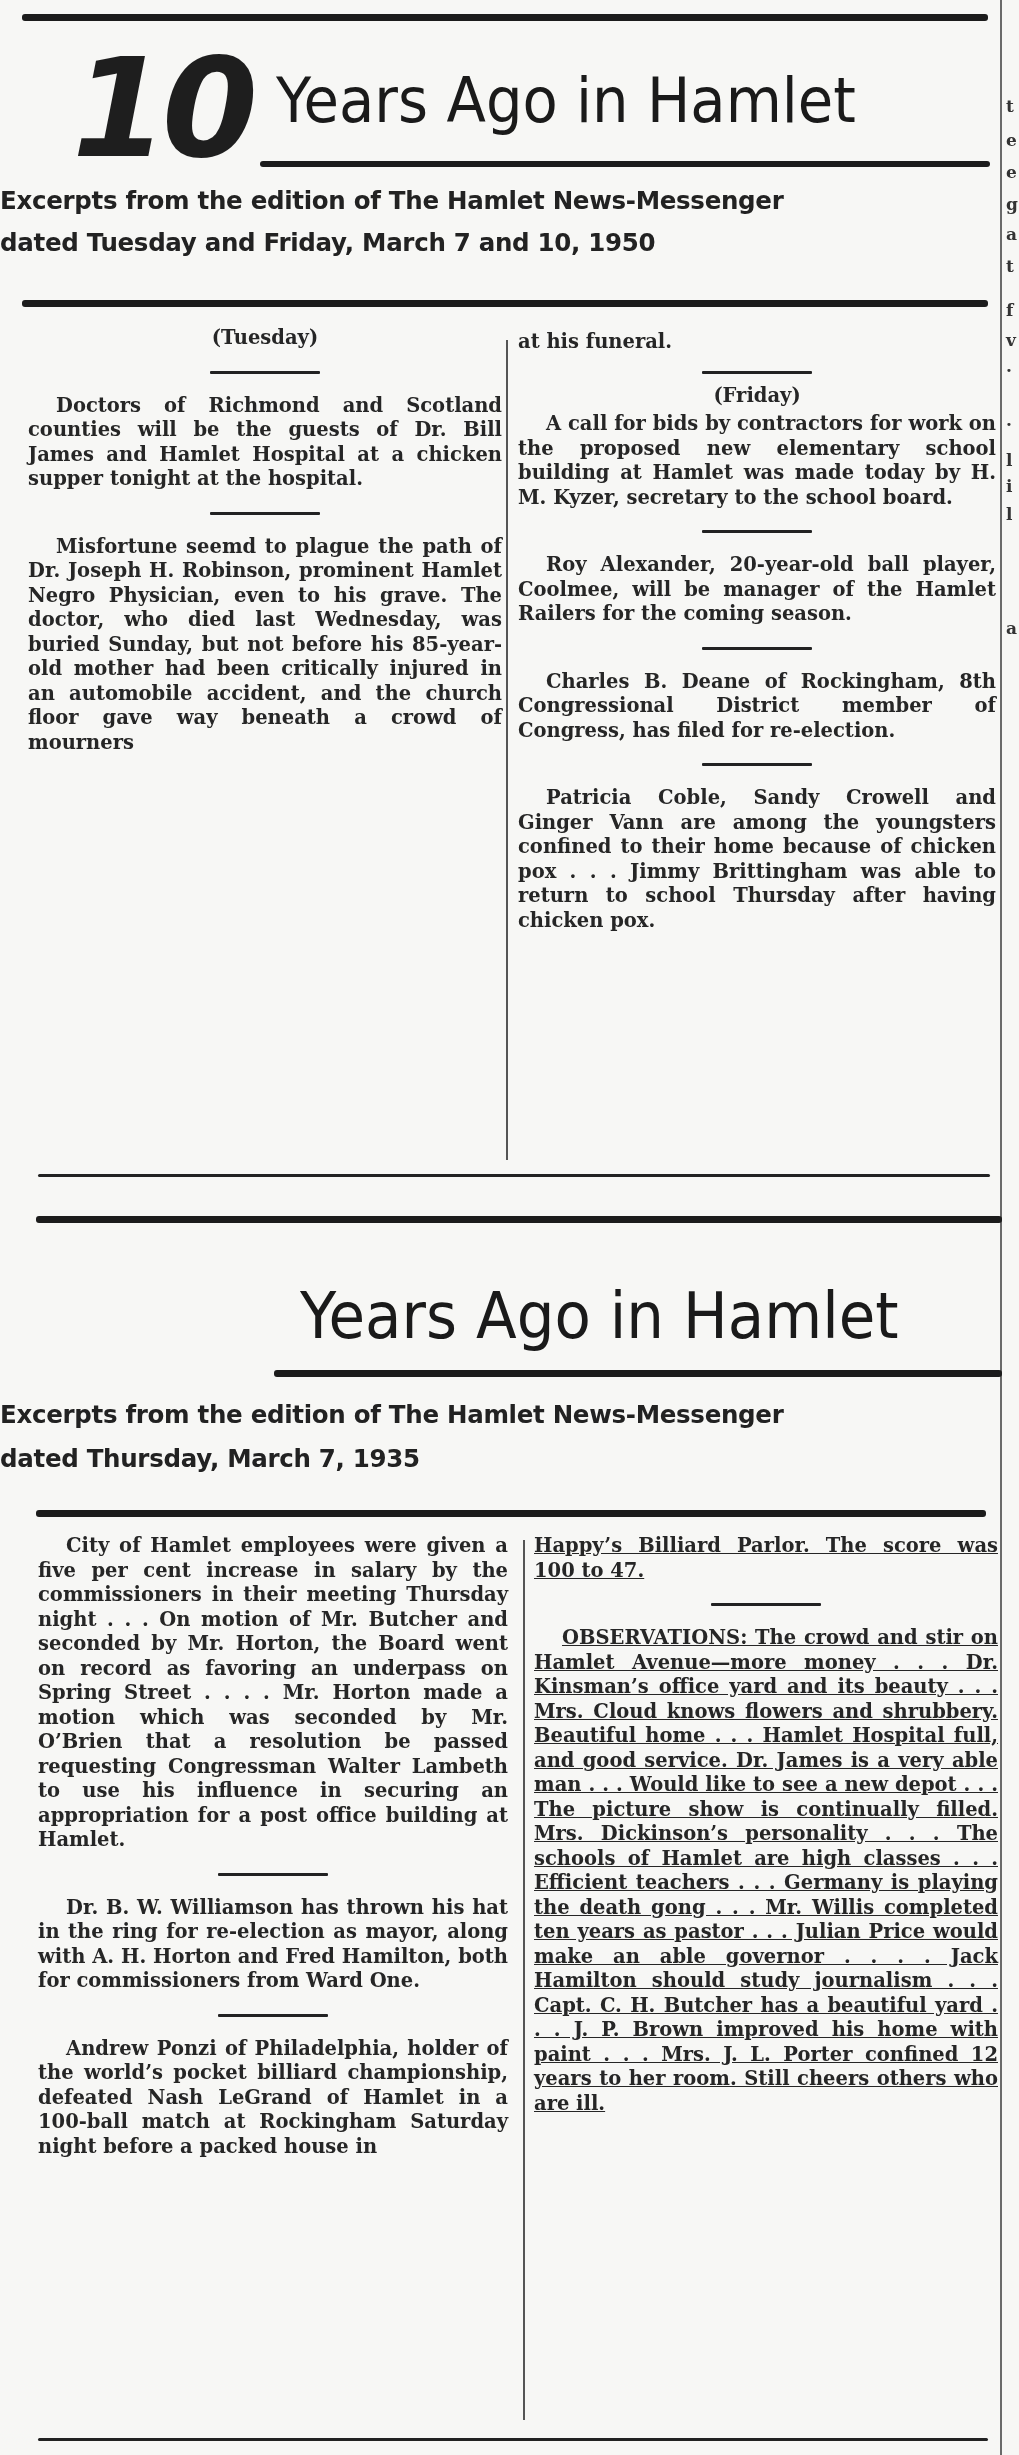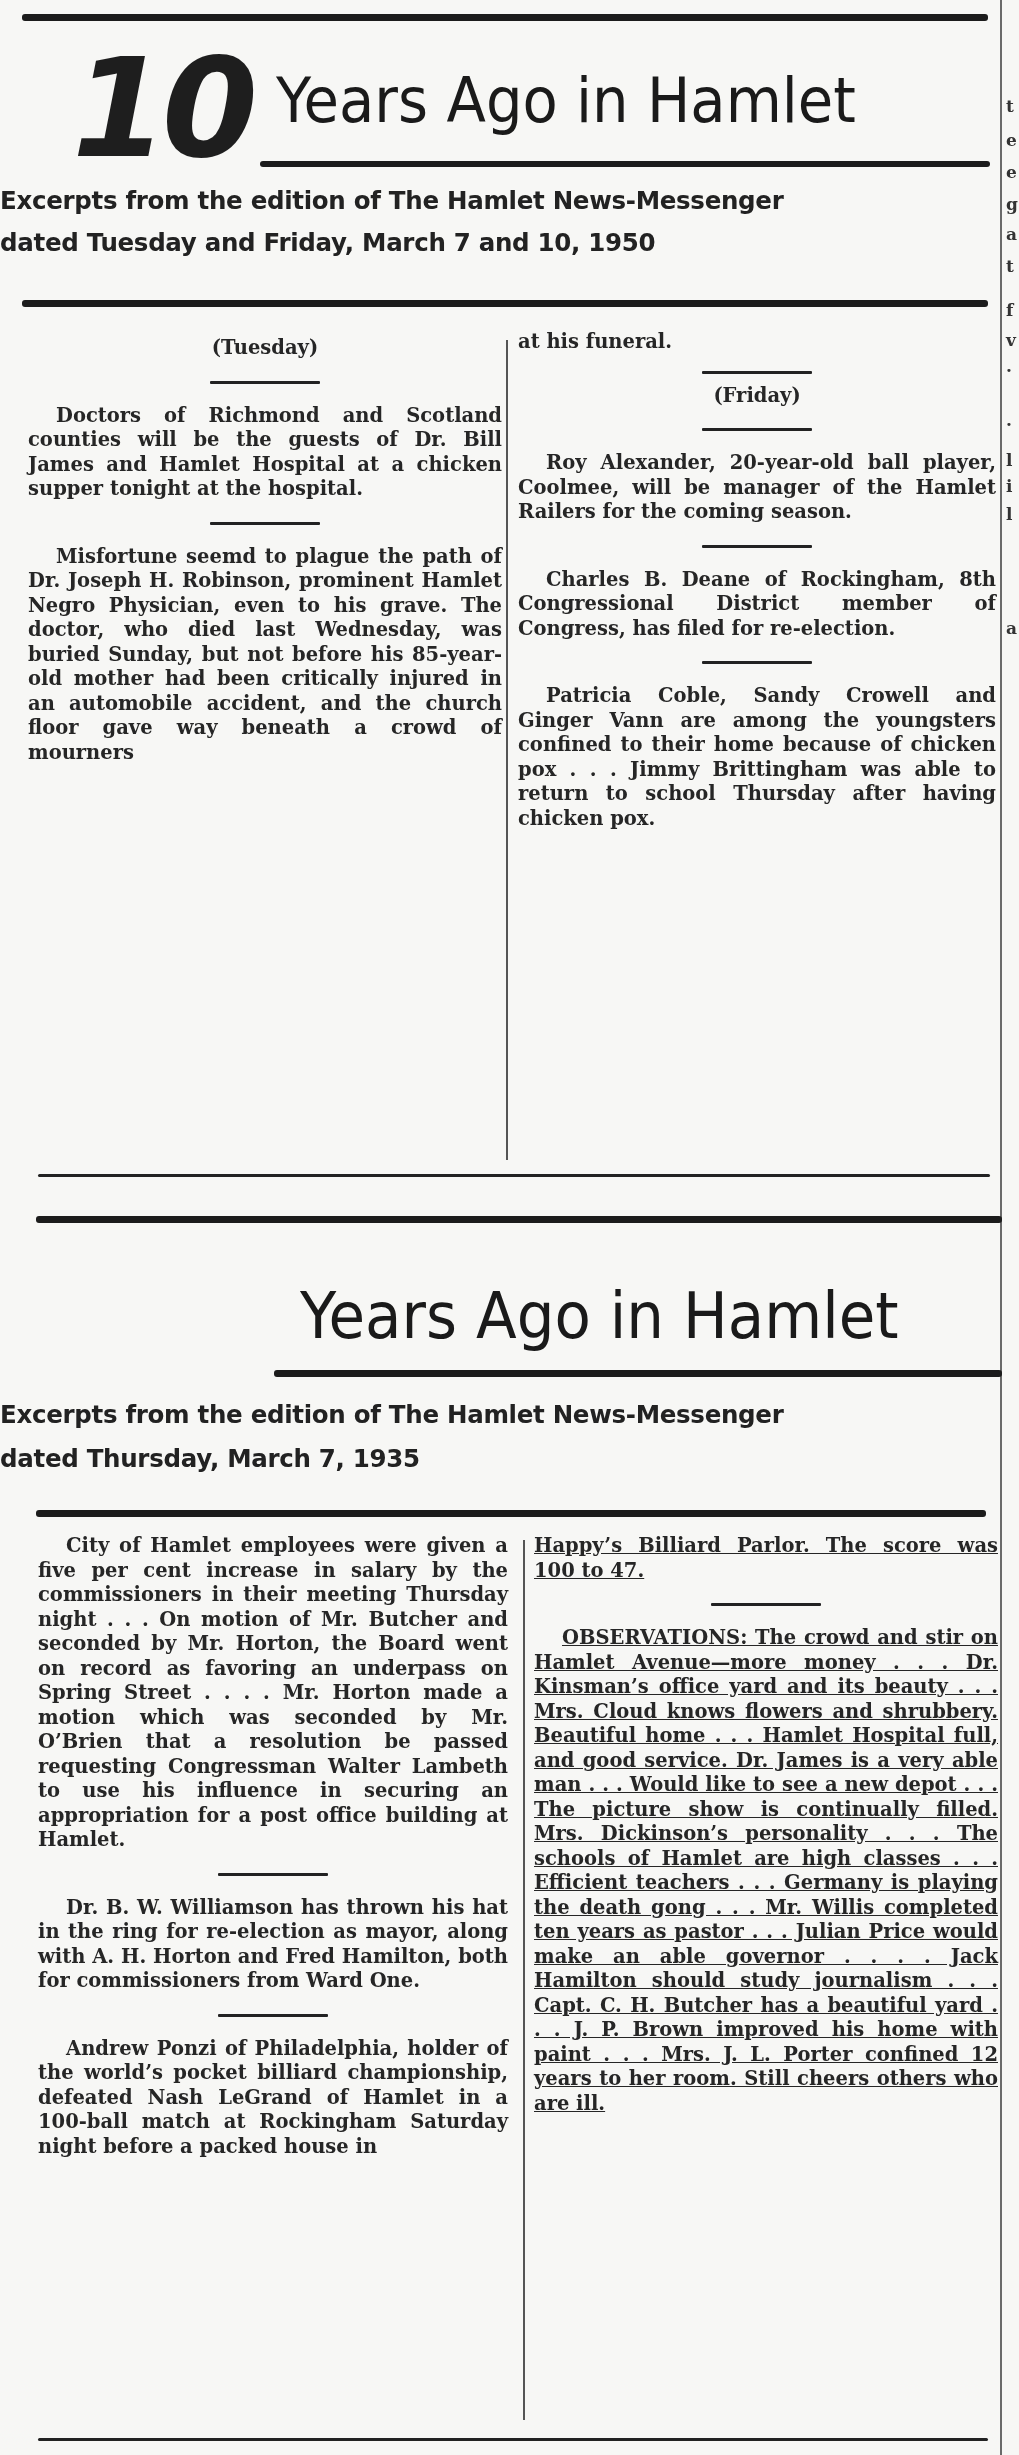--- a/index.html
+++ b/index.html
@@ -82,34 +82,35 @@
 
     <div class="big-num" style="left:72px; top:40px; font-size:138px;">10</div>
     <div class="headline" style="left:276px; top:70px; font-size:62px; transform: scaleX(0.93);">Years Ago in Hamlet</div>
     <div class="rule-heavy" style="left:260px; top:161px; width:730px; height:6px;"></div>
 
     <div class="dek" style="top:186px; font-size:24.5px;">Excerpts from the edition of The Hamlet News-Messenger</div>
     <div class="dek" style="top:228px; font-size:24.5px;">dated Tuesday and Friday, March 7 and 10, 1950</div>
 
     <div class="rule-heavy" style="left:22px; top:300px; width:966px;"></div>
 
-    <div class="col" style="left:28px; top:336px; width:474px;">
+    <div class="col" style="left:28px; top:326px; width:474px;">
       <p class="day">(Tuesday)</p>
       <div class="sep"></div>
       <p>Doctors of Richmond and Scotland counties will be the guests of Dr. Bill James and Hamlet Hospital at a chicken supper tonight at the hospital.</p>
       <div class="sep"></div>
       <p>Misfortune seemd to plague the path of Dr. Joseph H. Robinson, prominent Hamlet Negro Physician, even to his grave. The doctor, who died last Wednesday, was buried Sunday, but not before his 85-year-old mother had been critically injured in an automobile accident, and the church floor gave way beneath a crowd of mourners</p>
     </div>
 
     <div class="col-vrule" style="left:506px; top:340px; height:820px;"></div>
 
     <div class="col" style="left:518px; top:330px; width:478px;">
       <p class="no-indent">at his funeral.</p>
       <div class="sep" style="margin:16px auto 10px auto;"></div>
       <p class="day" style="margin-bottom:4px;">(Friday)</p>
+      <p>A call for bids by contractors for work on the proposed new elementary school building at Hamlet was made today by H. M. Kyzer, secretary to the school board.</p>
       <div class="sep"></div>
       <p>Roy Alexander, 20-year-old ball player, Coolmee, will be manager of the Hamlet Railers for the coming season.</p>
       <div class="sep"></div>
       <p>Charles B. Deane of Rockingham, 8th Congressional District member of Congress, has filed for re-election.</p>
       <div class="sep"></div>
       <p>Patricia Coble, Sandy Crowell and Ginger Vann are among the youngsters confined to their home because of chicken pox . . . Jimmy Brittingham was able to return to school Thursday after having chicken pox.</p>
     </div>
 
     <div class="rule-mid" style="left:38px; top:1174px; width:952px; height:3px;"></div>
   </div>

